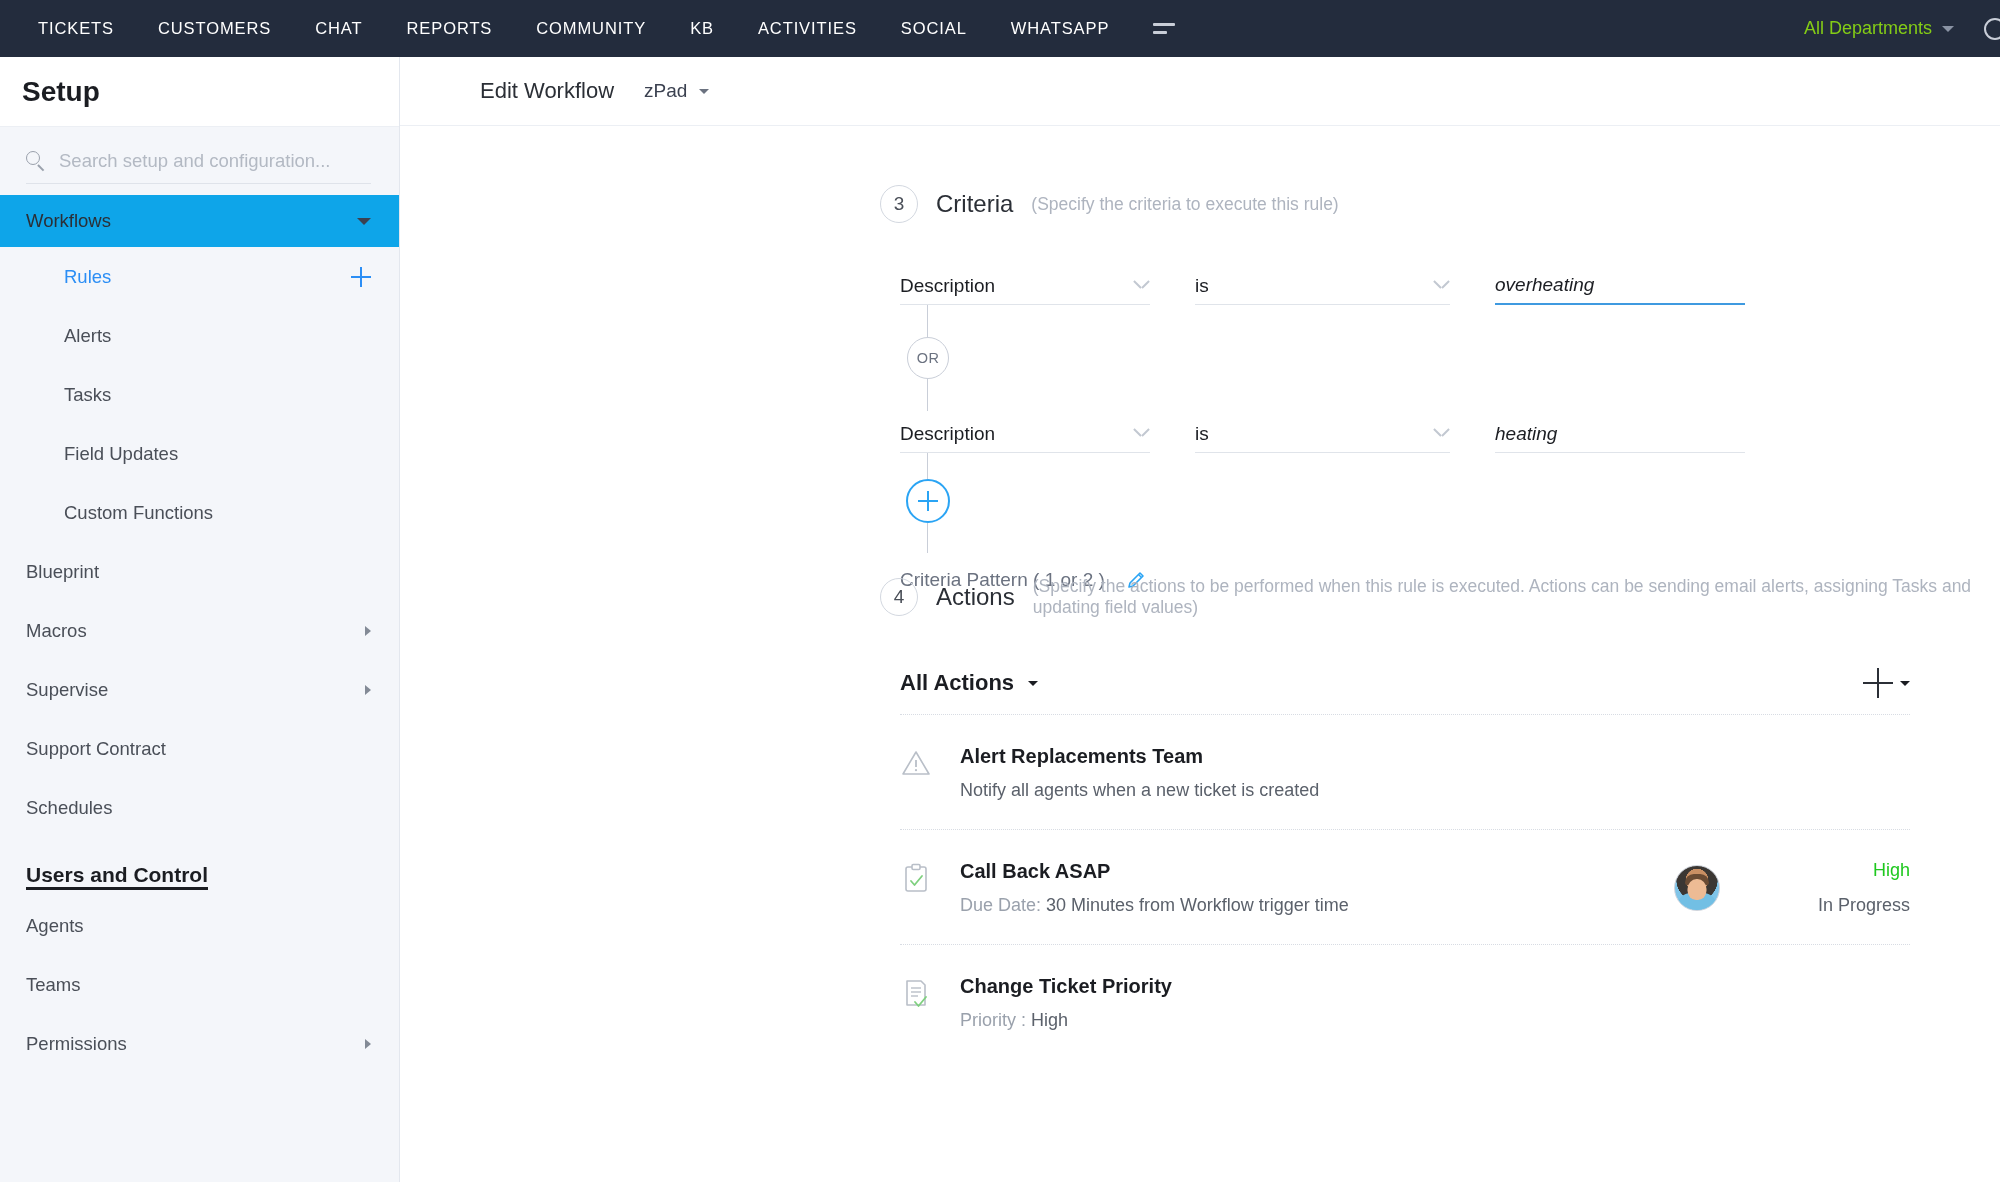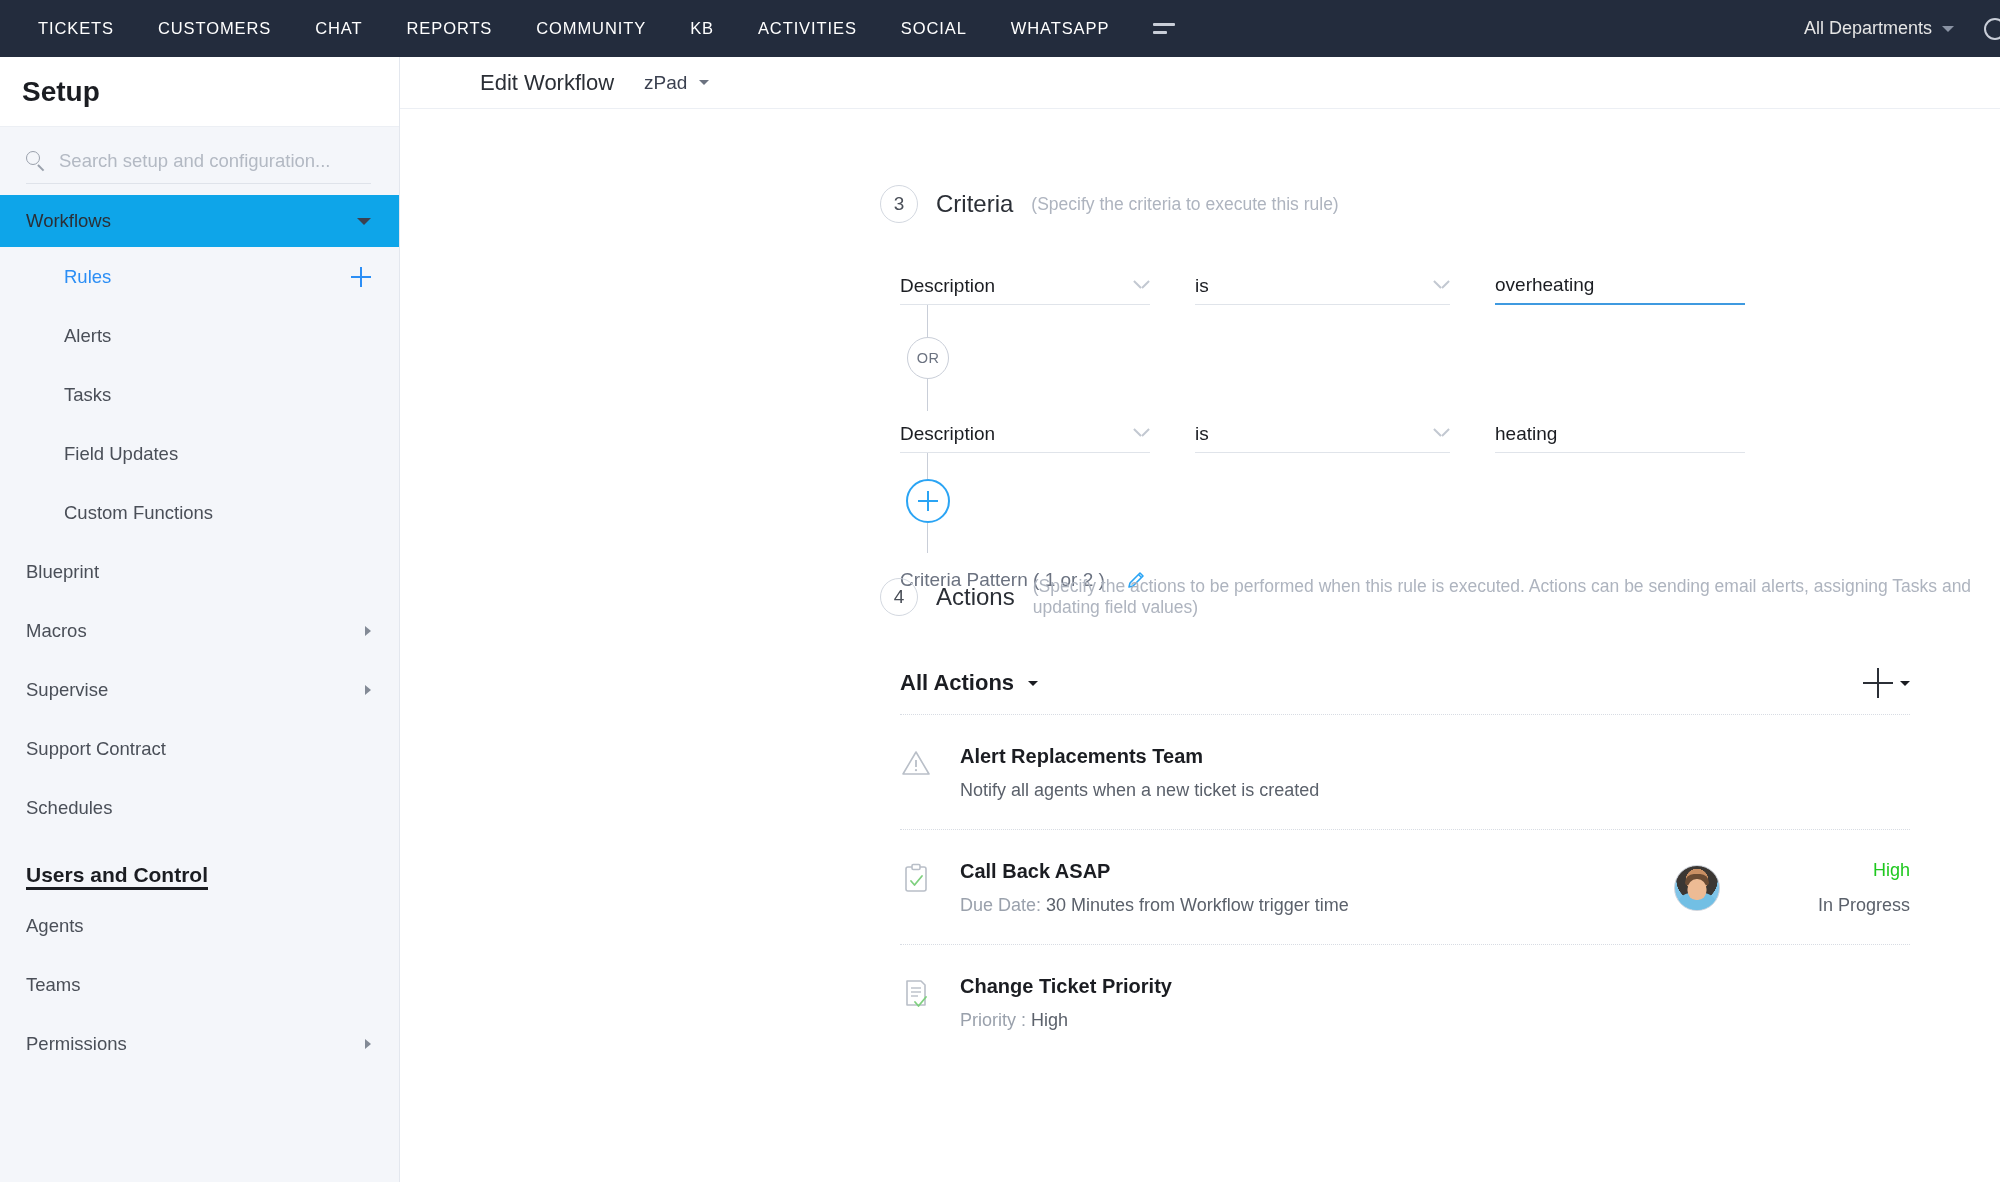--- a/index.html
+++ b/index.html
@@ -32,21 +32,21 @@
   }
   .nav-icon-btn i { display:block; height: 3px; background: #c9ced8; border-radius:1px; }
   .nav-icon-btn i.l1 { width: 22px; }
   .nav-icon-btn i.l2 { width: 14px; }
 
   .nav-right {
     margin-left: auto; display: flex; align-items: center;
     padding-right: 0px;
   }
   .dept-select {
-    color: #e5e5e5; font-size: 18px; display: flex; align-items: center;
+    color: #84cc16; font-size: 18px; display: flex; align-items: center;
     gap: 10px; cursor: pointer; padding-right: 28px;
   }
   .caret-down-sm {
     width: 0; height: 0;
     border-left: 6px solid transparent; border-right: 6px solid transparent;
     border-top: 6px solid #8a93a4;
   }
   .topsearch {
     position: relative; width: 30px; height: 30px; overflow: hidden;
     margin-right: -12px; cursor: pointer;
@@ -140,21 +140,21 @@
     border-bottom: 3px solid #1b1d22;
   }
   .side-section-wrap { padding-bottom: 6px; }
 
   
   #main {
     position: absolute; top: 57px; left: 400px;
     width: 1600px; height: 1125px; background: #ffffff;
   }
   #main-header {
-    height: 52px; display: flex; align-items: center;
+    height: 69px; display: flex; align-items: center;
     padding-left: 80px; gap: 30px;
     border-bottom: 1px solid #eceff4; background: #fff;
   }
   #main-header .h-title { font-size: 22px; color: #2b2f36; }
   #main-header .h-sel {
     display: flex; align-items: center; gap: 12px;
     font-size: 19px; color: #3b4150; cursor: pointer;
   }
   .caret-sm-dark {
     width: 0; height: 0;
@@ -184,21 +184,21 @@
   .crit-row { display: flex; gap: 0; }
   .field {
     position: relative; border-bottom: 1px solid #e0e4ea;
     height: 42px; display: flex; align-items: flex-end;
     padding-bottom: 7px;
   }
   .field .val { font-size: 19px; color: #1b1d22; }
   .field.focused { border-bottom: 2.2px solid #3f9ae0; }
   .f-field { width: 250px; margin-right: 45px; }
   .f-cond  { width: 255px; margin-right: 45px; text-align: right; }
-  .f-value { width: 250px; }
+  .f-value { width: 250px; font-style: italic; }
   .chev {
     position: absolute; right: 2px; bottom: 12px;
     width: 13px; height: 13px;
   }
   .chev:before, .chev:after {
     content:""; position:absolute; top: 1px; width: 10px; height: 1.8px;
     background: #c2c8d1;
   }
   .chev:before { left: -1px; transform: rotate(45deg); transform-origin: left center; }
   .chev:after  { right: -1px; transform: rotate(-45deg); transform-origin: right center; }

